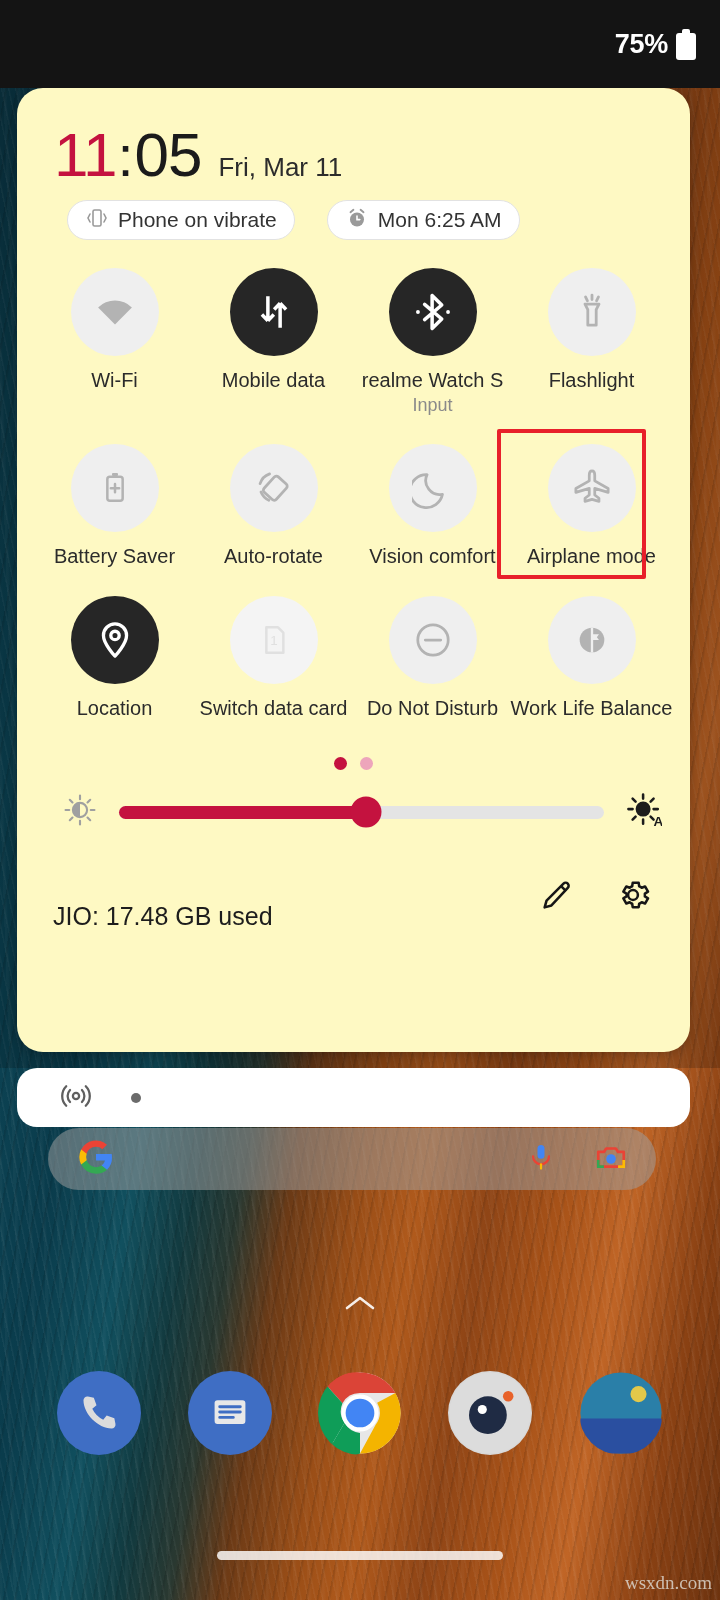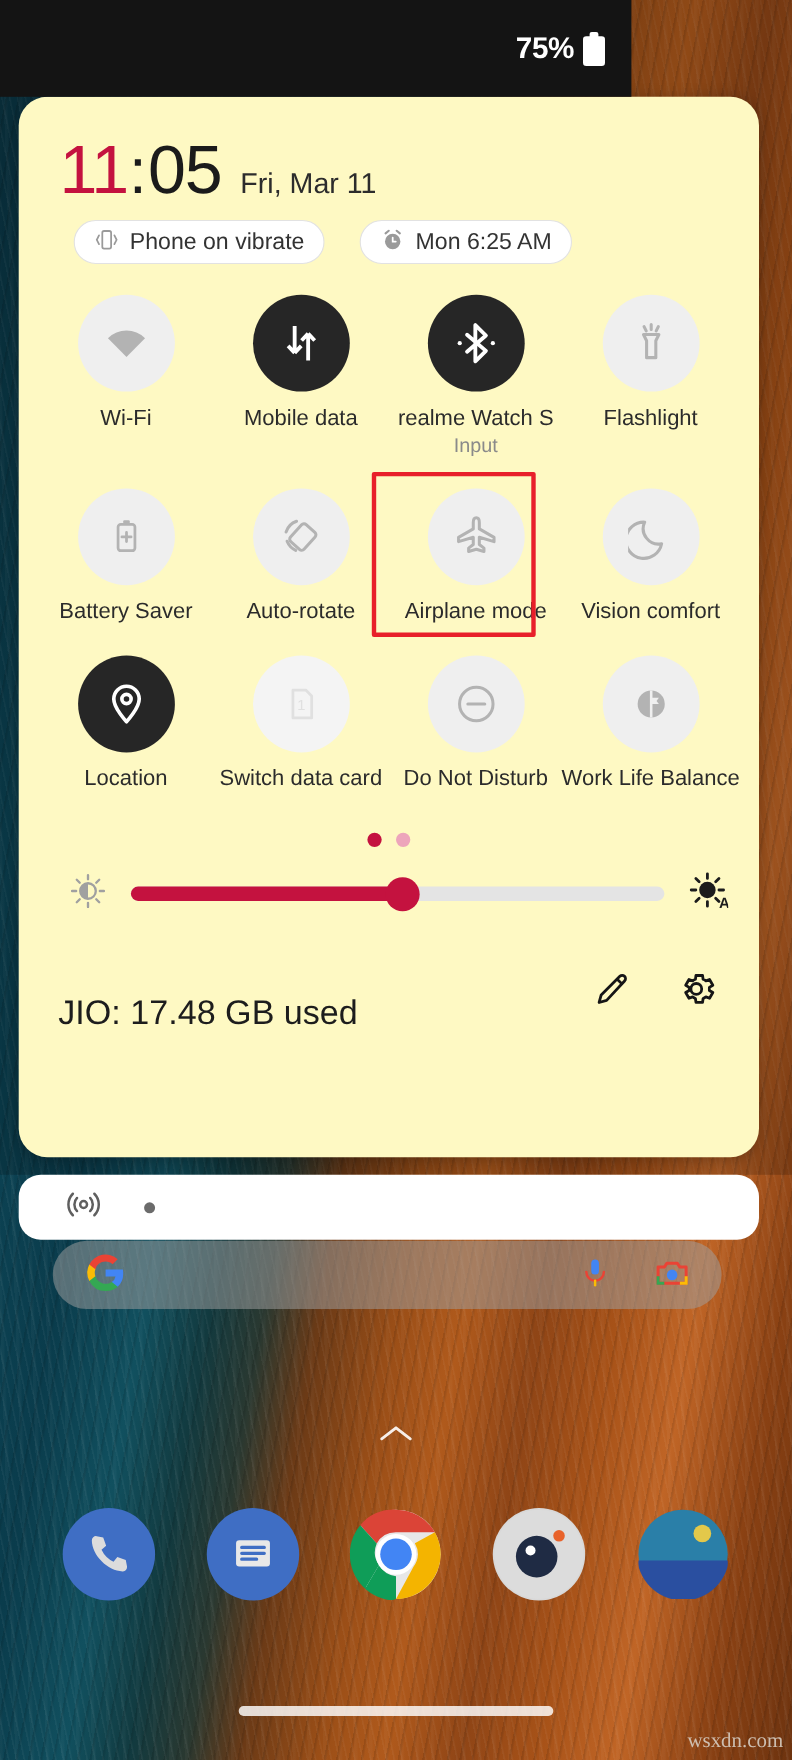--- a/index.html
+++ b/index.html
@@ -24,21 +24,21 @@
     content:"";
     position:absolute; inset:0;
     background-image:
       repeating-linear-gradient(78deg, rgba(255,255,255,0.045) 0px, rgba(255,255,255,0.045) 1px, rgba(0,0,0,0) 2px, rgba(0,0,0,0) 7px),
       repeating-linear-gradient(101deg, rgba(0,0,0,0.10) 0px, rgba(0,0,0,0.10) 1px, rgba(0,0,0,0) 3px, rgba(0,0,0,0) 11px),
       repeating-linear-gradient(88deg, rgba(255,255,255,0.03) 0px, rgba(255,255,255,0.03) 2px, rgba(0,0,0,0) 4px, rgba(0,0,0,0) 14px);
   }
 
   
   #statusbar{
-    position:absolute; top:0; left:0; width:574px; height:88px;
+    position:absolute; top:0; left:0; width:720px; height:88px;
     background:#141414;
     display:flex; align-items:center; justify-content:flex-end;
     padding-right:24px; z-index:6;
   }
   .status-right{ display:flex; align-items:center; gap:8px; }
   .battery-pct{ color:#ffffff; font-size:27px; font-weight:bold; letter-spacing:-0.3px; }
   .battery-icon{ width:20px; height:31px; position:relative; }
   .battery-icon .body{ position:absolute; left:0; top:4px; width:20px; height:27px; background:#fff; border-radius:3px; }
   .battery-icon .cap{ position:absolute; left:6px; top:0; width:8px; height:5px; background:#fff; border-radius:2px 2px 0 0; }
 
@@ -101,21 +101,21 @@
   .brightness{ display:flex; align-items:center; padding:22px 28px 0 46px; gap:22px; }
   .slider-track{ position:relative; flex:1; height:13px; background:#e4e4e4; border-radius:7px; }
   .slider-fill{ position:absolute; left:0; top:0; height:13px; background:#c4123f; border-radius:7px; }
   .slider-thumb{ position:absolute; top:50%; width:31px; height:31px; border-radius:50%; background:#c4123f; transform:translate(-50%,-50%); }
 
   
   .qs-footer{
     display:flex; align-items:center; justify-content:space-between;
     padding:30px 38px 0 36px;
   }
-  .carrier-text{ font-size:31px; color:#1d1d1d;margin-top:40px; }
+  .carrier-text{ font-size:25px; color:#1d1d1d;margin-top:40px; }
   .footer-actions{ display:flex; align-items:center; gap:38px; }
 
   
   #media-card{
     position:absolute; left:17px; top:1068px; width:673px; height:59px;
     background:#ffffff; border-radius:20px; z-index:5;
     display:flex; align-items:center; padding-left:42px; gap:38px;
   }
   .media-dot{ width:10px; height:10px; border-radius:50%; background:#6b6b6b; }
 
@@ -263,36 +263,36 @@
           <svg width="44" height="44" viewBox="0 0 24 24">
             <rect x="8.2" y="6.4" width="9" height="11.4" rx="1.6" transform="rotate(42 12.7 12.1)" fill="none" stroke="#b3b3b3" stroke-width="1.5"></rect>
             <path d="M4.4 9.6 A8.4 8.4 0 0 1 9.6 4.3" fill="none" stroke="#b3b3b3" stroke-width="1.5" stroke-linecap="round"></path>
             <path d="M4.9 14.2 A8.4 8.4 0 0 0 9.2 18.7" fill="none" stroke="#b3b3b3" stroke-width="1.5" stroke-linecap="round"></path>
           </svg>
         </div>
         <div class="tile-label">Auto-rotate</div>
       </div>
 
       <div class="tile">
+        <div class="tile-circle">
+          <svg width="42" height="42" viewBox="0 0 24 24">
+            <path d="M17.4 15.6 A8 8 0 0 1 8.6 4.4 A9.4 9.4 0 1 0 17.4 15.6 Z" fill="none" stroke="#b3b3b3" stroke-width="1.6" stroke-linejoin="round"></path>
+          </svg>
+        </div>
+        <div class="tile-label">Vision comfort</div>
+      </div>
+
+      <div class="tile">
         <div class="highlight-box"></div>
         <div class="tile-circle">
           <svg width="44" height="44" viewBox="0 0 24 24">
             <path d="M12 2.6 c1 0 1.5 1.1 1.5 2.4 v3.1 l7.3 4.2 v2.1 l-7.3 -2.2 v3.6 l2.3 1.8 v1.7 l-3.8 -1.1 l-3.8 1.1 v-1.7 l2.3 -1.8 v-3.6 l-7.3 2.2 v-2.1 l7.3 -4.2 v-3.1 c0 -1.3 0.5 -2.4 1.5 -2.4 z" fill="none" stroke="#b3b3b3" stroke-width="1.5" stroke-linejoin="round"></path>
           </svg>
         </div>
         <div class="tile-label">Airplane mode</div>
-      </div>
-
-      <div class="tile">
-        <div class="tile-circle">
-          <svg width="42" height="42" viewBox="0 0 24 24">
-            <path d="M17.4 15.6 A8 8 0 0 1 8.6 4.4 A9.4 9.4 0 1 0 17.4 15.6 Z" fill="none" stroke="#b3b3b3" stroke-width="1.6" stroke-linejoin="round"></path>
-          </svg>
-        </div>
-        <div class="tile-label">Vision comfort</div>
       </div>
     </div>
 
     <div class="tile-row" style="margin-top:22px">
       <div class="tile">
         <div class="tile-circle on">
           <svg width="42" height="42" viewBox="0 0 24 24">
             <path d="M12 2.8 a6.6 6.6 0 0 1 6.6 6.6 c0 4.8 -6.6 11.8 -6.6 11.8 S5.4 14.2 5.4 9.4 A6.6 6.6 0 0 1 12 2.8 z" fill="none" stroke="#fff" stroke-width="1.9" stroke-linejoin="round"></path>
             <circle cx="12" cy="9.4" r="2.4" fill="none" stroke="#fff" stroke-width="1.9"></circle>
           </svg>

